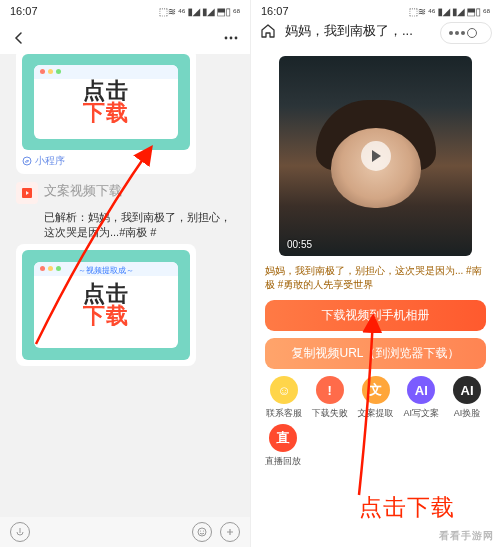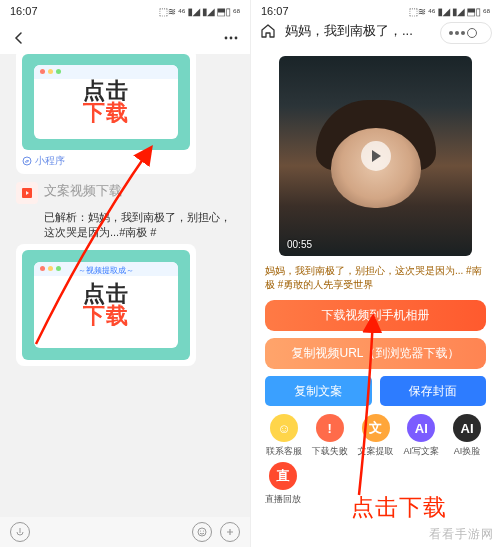--- a/index.html
+++ b/index.html
@@ -62,21 +62,21 @@
 .toolshdr{font-size:12px;color:#333;padding:2px 14px 6px;display:flex;align-items:center;gap:4px}
 .toolshdr::before{content:"";width:3px;height:12px;background:#3a7bff;border-radius:2px;display:inline-block}
 .tools{display:flex;justify-content:space-between;padding:0 14px 4px}
 .tool{display:flex;flex-direction:column;align-items:center;gap:3px;width:38px}
 .tool .ticon{width:28px;height:28px;border-radius:50%;display:flex;align-items:center;justify-content:center;font-size:13px;color:#fff;font-weight:600}
 .tool .tlabel{font-size:9px;color:#555;white-space:nowrap}
 .tools2{display:flex;padding:0 14px;gap:10px;align-items:center}
 .tools2 .tool{width:auto}
 .overlay{position:absolute;font-size:23px;color:#ff2a00;font-weight:500;pointer-events:none;letter-spacing:1px}
 .arrow{position:absolute;pointer-events:none}
-.watermark{position:absolute;right:6px;bottom:4px;font-size:12px;color:rgba(100,100,100,0.45);letter-spacing:1px;font-weight:400;pointer-events:none}
+.watermark{position:absolute;right:6px;bottom:4px;font-size:10px;color:rgba(100,100,100,0.45);letter-spacing:1px;font-weight:700;pointer-events:none}
 </style>
 </head>
 <body>
 
 <div class="wrap">
 
 <div class="pane">
   <div class="statusbar">
     <span>16:07</span>
     <span class="icons">⬚≋ ⁴⁶ ▮◢ ▮◢ ⬒▯  ⁶⁸</span>
@@ -205,28 +205,20 @@
   </div>
 
   <div class="caption">妈妈，我到南极了，别担心，这次哭是因为... #南极 #勇敢的人先享受世界</div>
 
   <div class="btn orange">
     <span>下载视频到手机相册</span>
   </div>
   <div class="btn orange light">
     <span>复制视频URL（到浏览器下载）</span>
   </div>
-  <div class="btnrow">
-    <div class="hbtn blue1">
-      <span>复制文案</span>
-    </div>
-    <div class="hbtn blue2">
-      <span>保存封面</span>
-    </div>
-  </div>
 
   <div class="tools" id="tools-row">
         <div class="tool">
           <div class="ticon" style="background:#ffd54a">☺</div>
           <div class="tlabel">联系客服</div>
         </div>
         <div class="tool">
           <div class="ticon" style="background:#ff6b4a">!</div>
           <div class="tlabel">下载失败</div>
         </div>
@@ -251,18 +243,18 @@
   </div>
 
   <svg class="arrow" style="left:0;top:0" width="250" height="547">
     <defs>
           <marker id="ah2" markerWidth="8" markerHeight="8" refX="6" refY="4" orient="auto">
             <path d="M0 0 L8 4 L0 8 z" fill="#ff1a00"></path>
           </marker>
         </defs>
     <path d="M 108 495 Q 118 400 122 318" stroke="#ff1a00" stroke-width="2.5" fill="none" marker-end="url(#ah2)"></path>
   </svg>
-  <div class="overlay" style="left:100px;top:492px">点击下载</div>
+  <div class="overlay" style="left:108px;top:492px">点击下载</div>
 </div>
 
 </div>
 
 <div class="watermark">看看手游网</div>
 
 </body></html>

